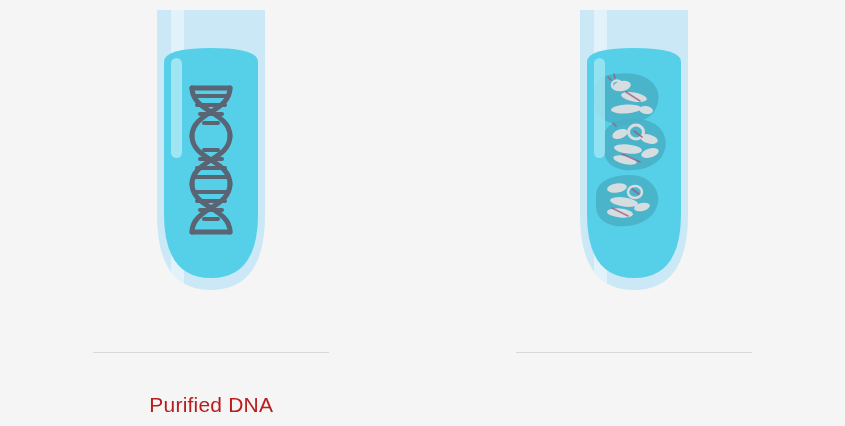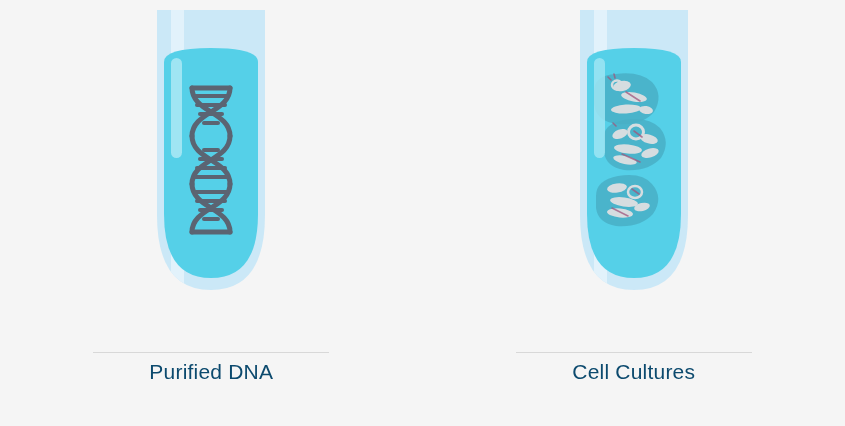--- a/index.html
+++ b/index.html
@@ -46,23 +46,23 @@
   .divider {
     width: 236px;
     height: 1px;
     background: #d8d8d8;
     margin: 0 auto;
   }
   .caption {
     width: 100%;
     text-align: center;
     font-size: 21px;
-    color: #0c4a6e;
+    color: #b91c1c;
     letter-spacing: 0.2px;
-    margin-top: 7px;
+    margin-top: 40px;
     font-weight: 400;
   }
 </style>
 </head>
 <body>
 
 <div class="board">
 
   <div class="panel">
     <div class="tube-area">
@@ -189,17 +189,16 @@
               <path d="M78,189 L85,194"></path>
               <path d="M58,208 L74,216"></path>
             </g>
           </g>
 
           <rect x="40" y="58" width="11" height="100" rx="5.5" fill="#9fe5f3" opacity="0.85"></rect>
         </g>
       </svg>
     </div>
     <div class="divider"></div>
-    <div class="caption">Cell Cultures</div>
   </div>
 
 
 </div>
 
 </body></html>

